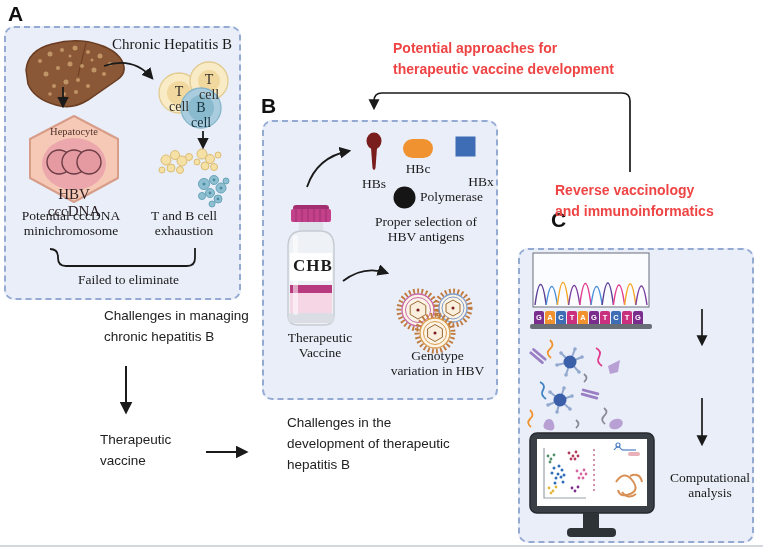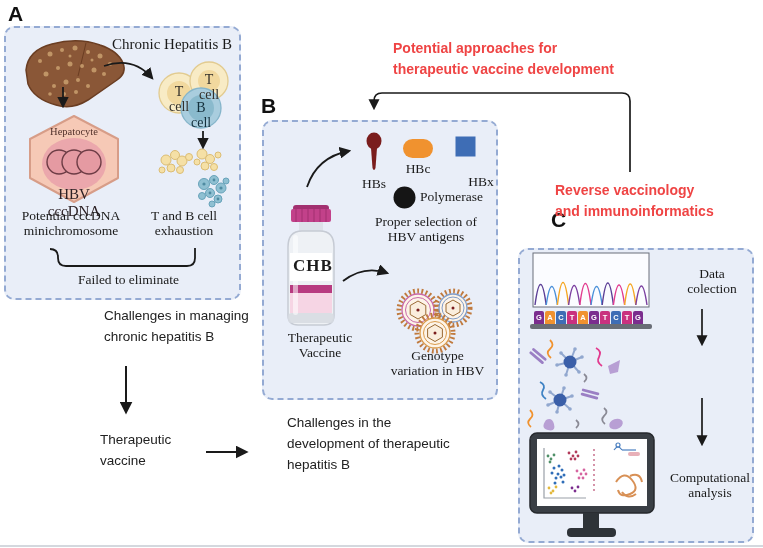--- a/index.html
+++ b/index.html
@@ -233,24 +233,20 @@
       <span class="tile a">A</span>
       <span class="tile c">C</span>
       <span class="tile t">T</span>
       <span class="tile a">A</span>
       <span class="tile g">G</span>
       <span class="tile t">T</span>
       <span class="tile c">C</span>
       <span class="tile t">T</span>
       <span class="tile g">G</span>
     </div>
-    <div class="scap" style="left:150px;top:16px;width:84px;">
-      <span>Data</span>
-      <span>colection</span>
-    </div>
 
     <svg class="abs" style="left:4px;top:86px;" width="118" height="96" viewBox="0 0 118 96">
       <g transform="translate(46,26)">
         <g stroke="#92a8cf" stroke-width="2" fill="none">
           <path d="M0 0 L12 -5"></path>
             <path d="M0 0 L5 -13"></path>
             <path d="M0 0 L-9 -9"></path>
           <path d="M0 0 L-13 3"></path>
             <path d="M0 0 L-4 13"></path>
             <path d="M0 0 L9 10"></path>

